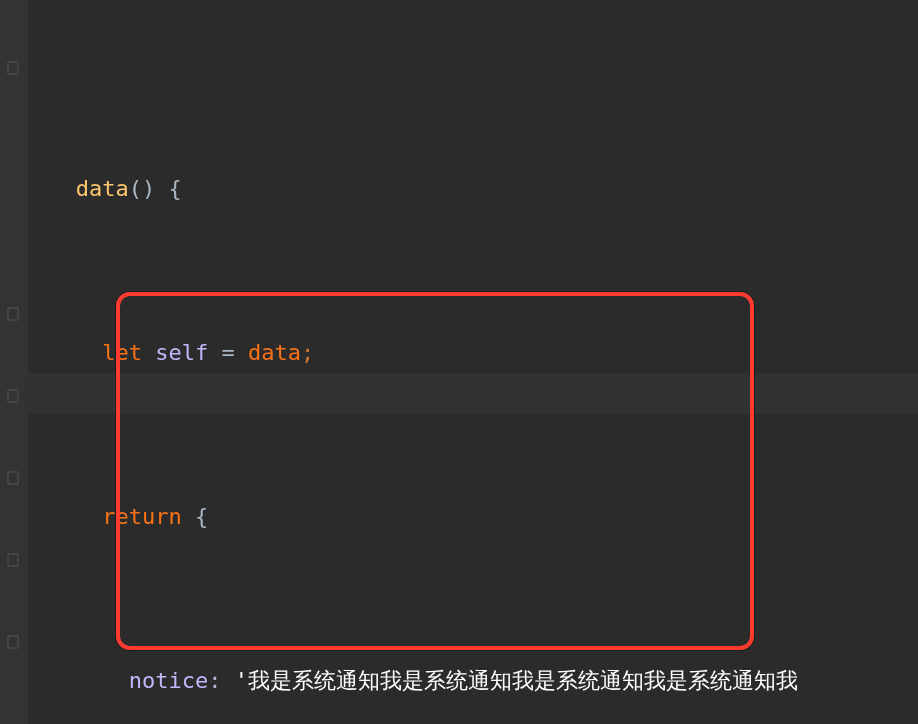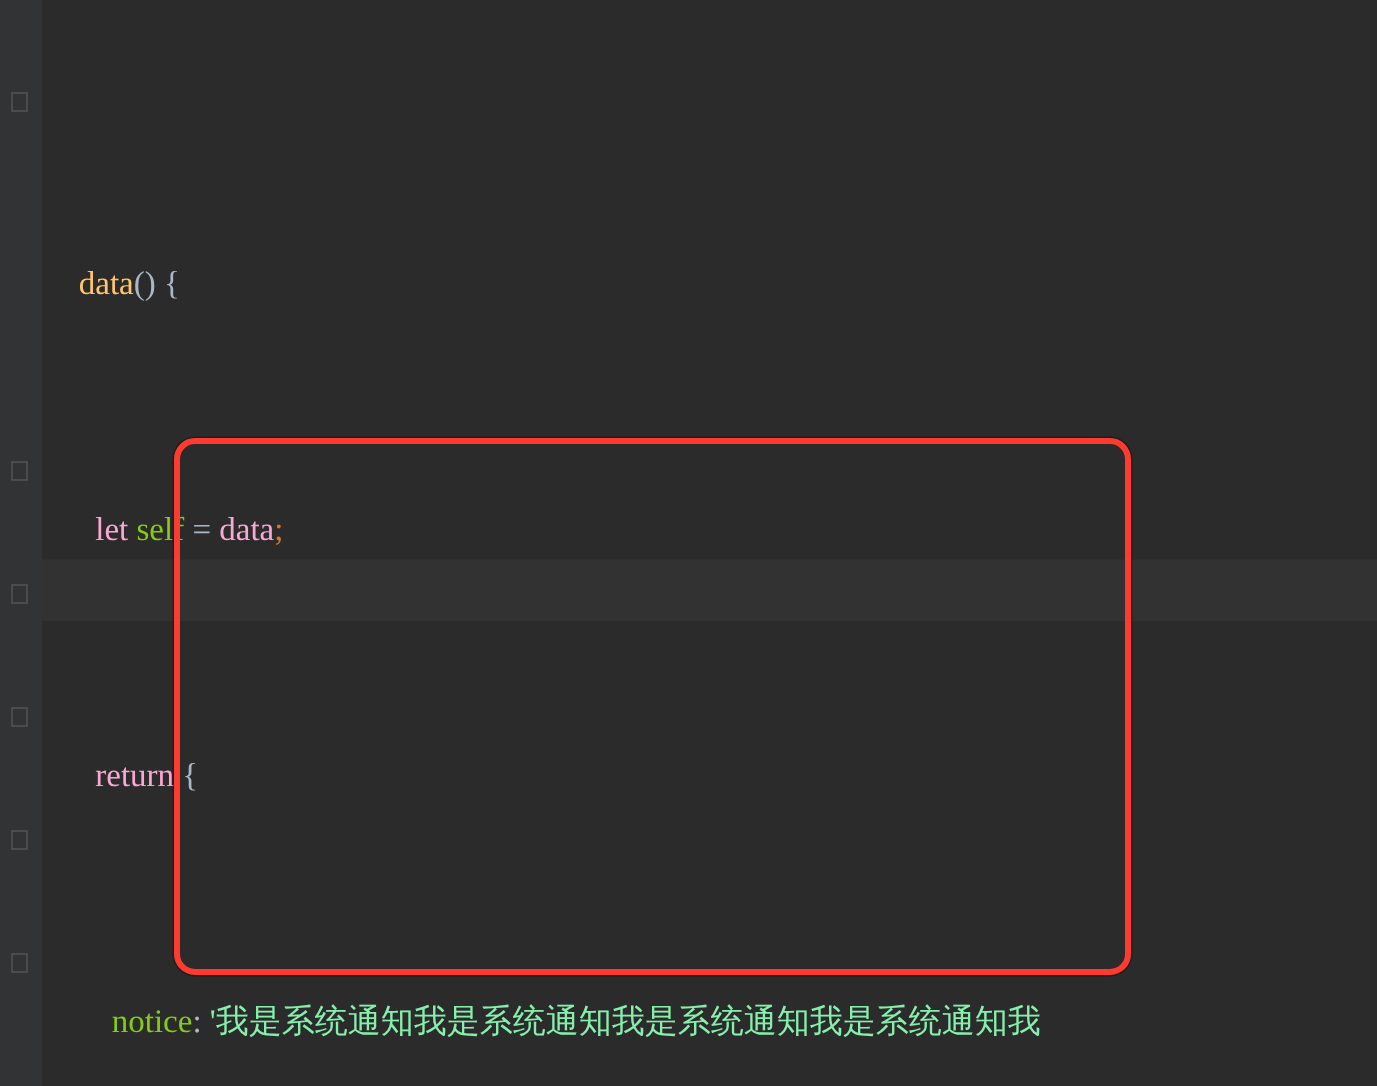--- a/index.html
+++ b/index.html
@@ -9,21 +9,20 @@
     overflow: hidden;
     background: #2b2b2b;
     font-family: "Menlo", "Consolas", "Monaco", monospace;
     font-size: 22px;
   }
   .editor {
     position: relative;
     width: 100%;
     height: 100%;
     display: flex;
-    font-family: Liberation Serif, serif;
   }
   .gutter {
     width: 28px;
     flex: 0 0 28px;
     background: #313335;
     position: relative;
   }
   .gutter-icon {
     position: absolute;
     left: 5px;
@@ -41,26 +40,26 @@
     color: #a9b7c6;
   }
   .line { height: 41px; position: relative; }
   .cursor-line-bg {
     position: absolute;
     left: 0; right: 0;
     height: 41px;
     background: #323232;
   }
   
-  .kw     { color: #f9a8d4; }      
+  .kw     { color: #f97316; }      
   .fn     { color: #ffc66d; }      
-  .prop   { color: #84cc16; }      
+  .prop   { color: #c4b5fd; }      
   .punct  { color: #a9b7c6; }
   .bpunct { color: #cc7832; }      
-  .str    { color: #86efac; }
+  .str    { color: #ffffff; }
   
   .highlight-box {
     position: absolute;
     border: 4px solid #ff3b30;
     border-radius: 14px;
     pointer-events: none;
     box-shadow: 0 0 0 1px rgba(0,0,0,0.3);
   }
 </style>
 </head>

